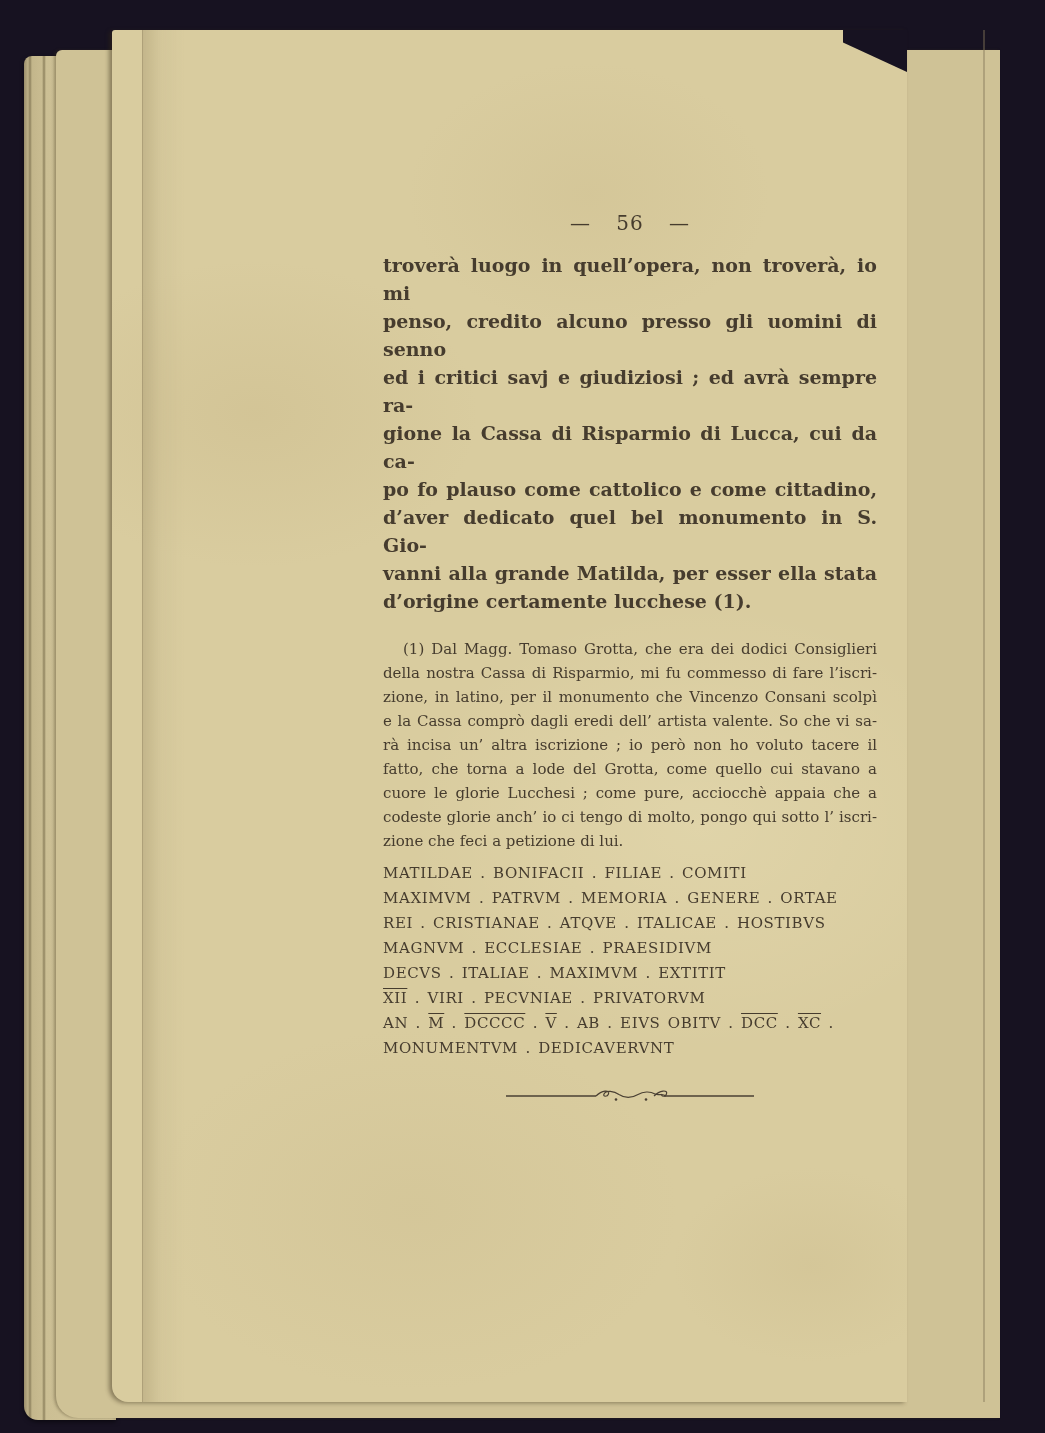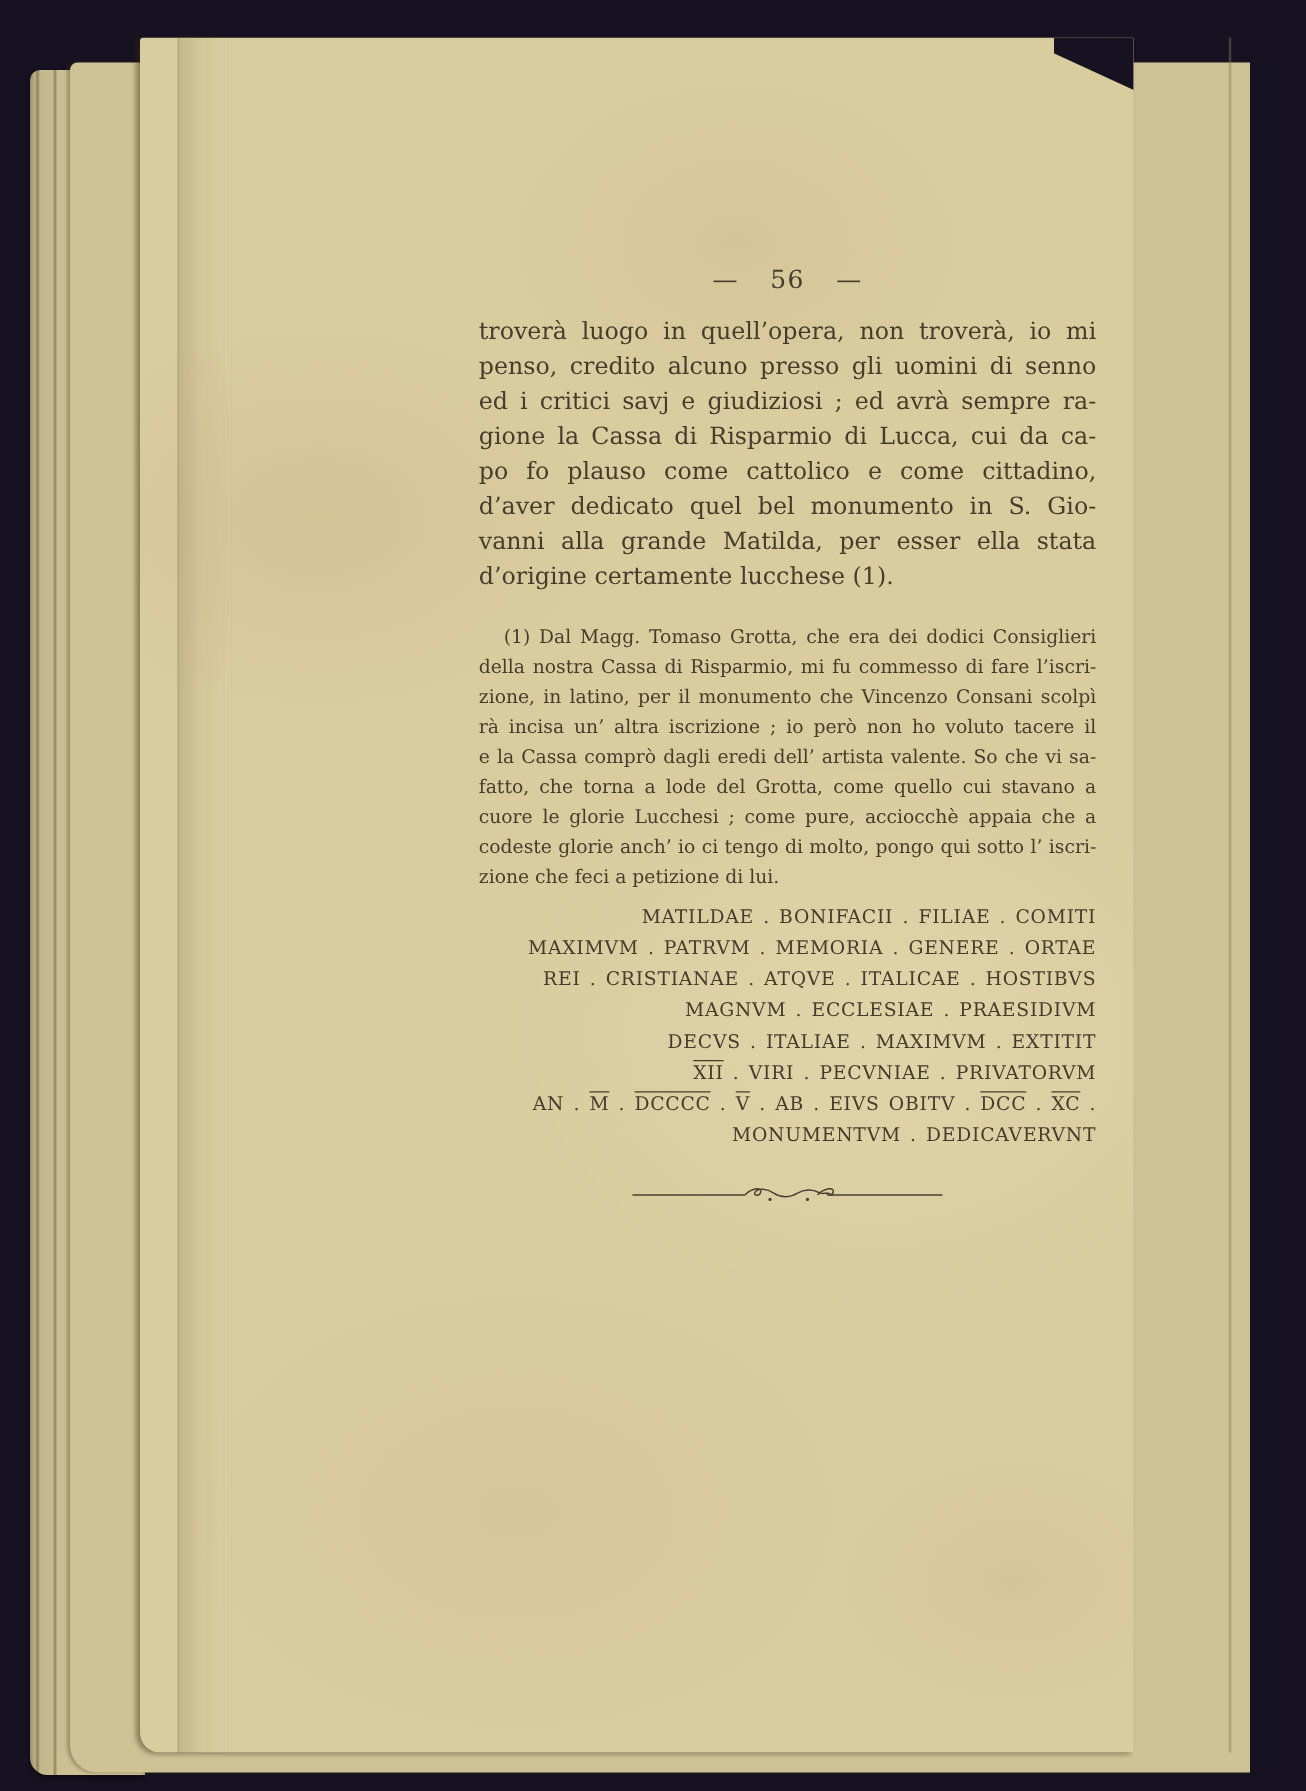--- a/index.html
+++ b/index.html
@@ -86,20 +86,21 @@
     letter-spacing: 1px;
     word-spacing: 18px;
   }
   .para {
     margin-top: 15px;
     font-size: 19px;
   }
   .tline {
     line-height: 28px;
     white-space: nowrap;
+    font-weight: bold;
   }
   .jl {
     text-align: justify;
     text-align-last: justify;
     text-justify: inter-word;
     white-space: normal;
   }
   .footnote {
     margin-top: 22px;
     font-size: 15px;
@@ -111,21 +112,21 @@
     text-indent: 20px;
   }
   .inscription {
     margin-top: 8px;
     font-size: 15px;
     letter-spacing: 0.6px;
     word-spacing: 2px;
   }
   .iline {
     line-height: 25px;
-    text-align: right;
+    text-align: left;
   }
   .ovl {
     text-decoration: overline;
     text-decoration-thickness: 1px;
   }
   .divider {
     margin-top: 24px;
     text-align: center;
   }
   .divider svg {
@@ -157,22 +158,22 @@
         <div class="tline jl">po fo plauso come cattolico e come cittadino,</div>
         <div class="tline jl">d’aver dedicato quel bel monumento in S. Gio-</div>
         <div class="tline jl">vanni alla grande Matilda, per esser ella stata</div>
         <div class="tline">d’origine certamente lucchese (1).</div>
       </div>
 
       <div class="footnote">
         <div class="fline jl indent">(1) Dal Magg. Tomaso Grotta, che era dei dodici Consiglieri</div>
         <div class="fline jl">della nostra Cassa di Risparmio, mi fu commesso di fare l’iscri-</div>
         <div class="fline jl">zione, in latino, per il monumento che Vincenzo Consani scolpì</div>
+        <div class="fline jl">e la Cassa comprò dagli eredi dell’ artista valente. So che vi sa-</div>
         <div class="fline jl">rà incisa un’ altra iscrizione ; io però non ho voluto tacere il</div>
-        <div class="fline jl">e la Cassa comprò dagli eredi dell’ artista valente. So che vi sa-</div>
         <div class="fline jl">fatto, che torna a lode del Grotta, come quello cui stavano a</div>
         <div class="fline jl">cuore le glorie Lucchesi ; come pure, acciocchè appaia che a</div>
         <div class="fline jl">codeste glorie anch’ io ci tengo di molto, pongo qui sotto l’ iscri-</div>
         <div class="fline">zione che feci a petizione di lui.</div>
       </div>
 
       <div class="inscription">
         <div class="iline">MATILDAE . BONIFACII . FILIAE . COMITI</div>
         <div class="iline">MAXIMVM . PATRVM . MEMORIA . GENERE . ORTAE</div>
         <div class="iline">REI . CRISTIANAE . ATQVE . ITALICAE . HOSTIBVS</div>

